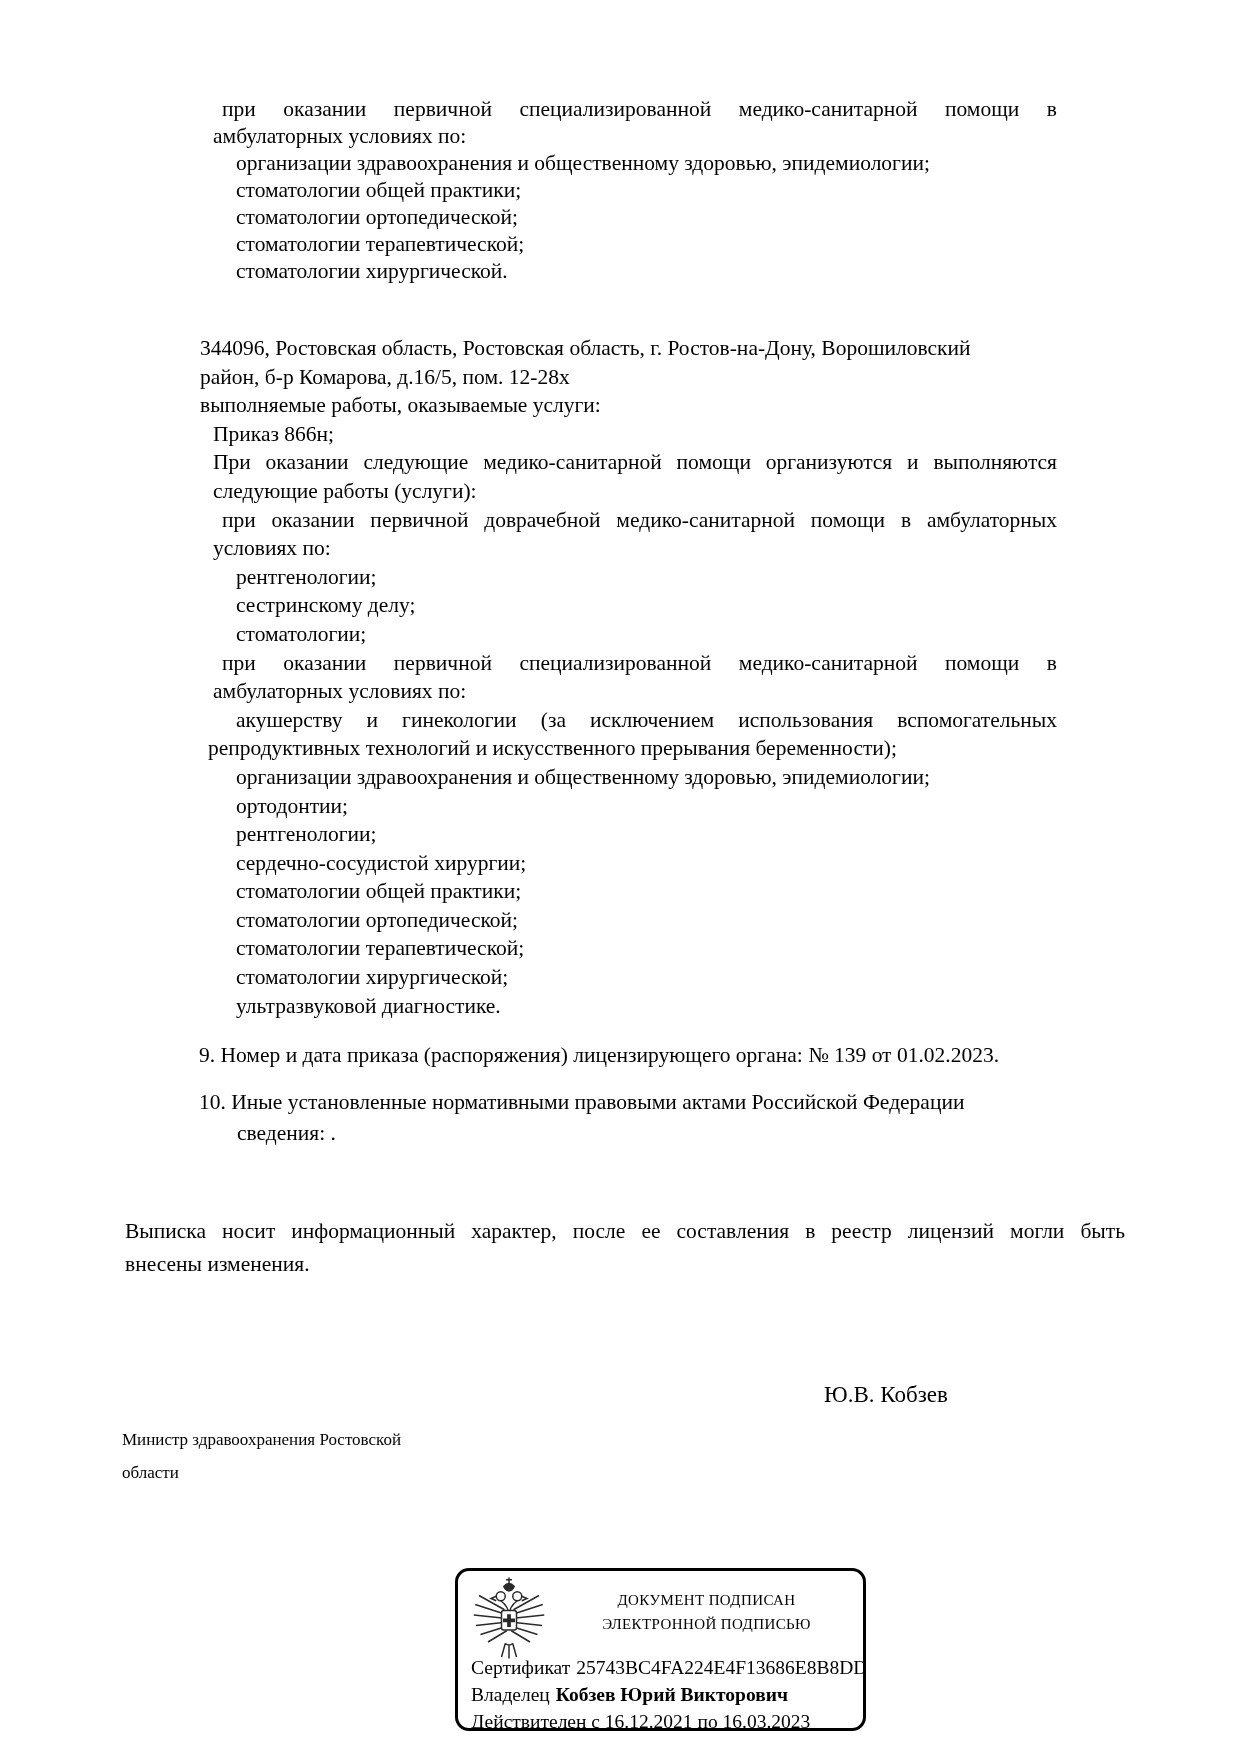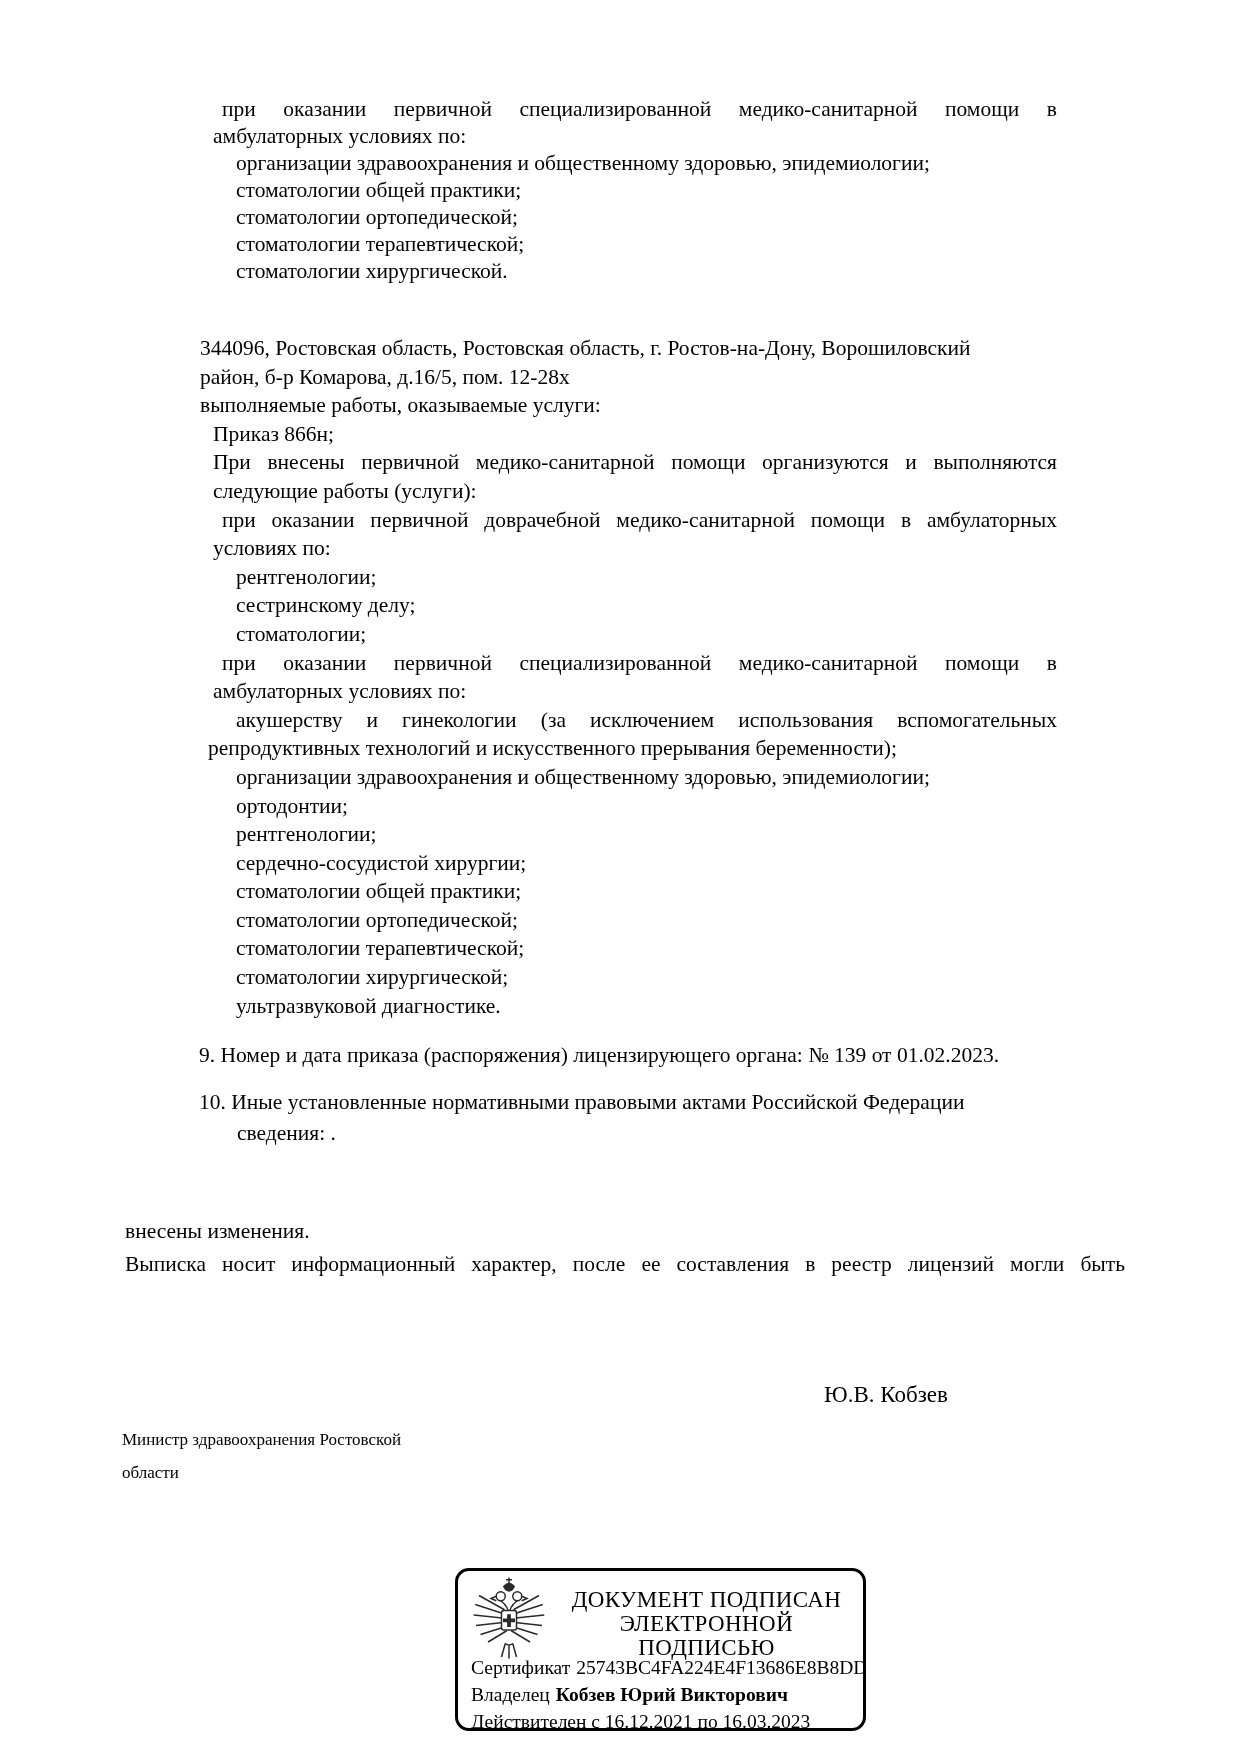--- a/index.html
+++ b/index.html
@@ -33,21 +33,21 @@
   .stamp {
     position:absolute; left:455px; top:1568px;
     width:411px; height:163px;
     border:3px solid #000; border-radius:14px;
     box-sizing:border-box; overflow:hidden;
     background:#fff;
   }
   .emblem { position:absolute; left:12px; top:5px; width:78px; height:90px; }
   .stamp-title {
     position:absolute; left:98px; right:6px; top:17px;
-    text-align:center; font-size:23px; line-height:24px; letter-spacing:.4px;
+    text-align:center; font-size:15px; line-height:24px; letter-spacing:.4px;
   }
   .stamp-rows {
     position:absolute; left:13px; top:83px;
     font-size:19.5px; line-height:27px; white-space:nowrap;
   }
   .stamp-rows .val { margin-left:6px; }
   .bold { font-weight:bold; }
 </style>
 </head>
 <body>
@@ -62,21 +62,21 @@
     <div class="line i2">стоматологии ортопедической;</div>
     <div class="line i2">стоматологии терапевтической;</div>
     <div class="line i2">стоматологии хирургической.</div>
   </div>
 
   <div class="block b2">
     <div class="line">344096, Ростовская область, Ростовская область, г. Ростов-на-Дону, Ворошиловский</div>
     <div class="line">район, б-р Комарова, д.16/5, пом. 12-28х</div>
     <div class="line">выполняемые работы, оказываемые услуги:</div>
     <div class="line i1">Приказ 866н;</div>
-    <div class="line j i1">При внесены первичной медико-санитарной помощи организуются и выполняются</div>
+    <div class="line j i1">При оказании следующие медико-санитарной помощи организуются и выполняются</div>
     <div class="line i1">следующие работы (услуги):</div>
     <div class="line j i1b">при оказании первичной доврачебной медико-санитарной помощи в амбулаторных</div>
     <div class="line i1">условиях по:</div>
     <div class="line i2">рентгенологии;</div>
     <div class="line i2">сестринскому делу;</div>
     <div class="line i2">стоматологии;</div>
     <div class="line j i1b">при оказании первичной специализированной медико-санитарной помощи в</div>
     <div class="line i1">амбулаторных условиях по:</div>
     <div class="line j i2">акушерству и гинекологии (за исключением использования вспомогательных</div>
     <div class="line i05">репродуктивных технологий и искусственного прерывания беременности);</div>
@@ -92,22 +92,22 @@
   </div>
 
   <div class="block item9">9. Номер и дата приказа (распоряжения) лицензирующего органа: № 139 от 01.02.2023.</div>
 
   <div class="block item10">
     <div class="line">10. Иные установленные нормативными правовыми актами Российской Федерации</div>
     <div class="line i10b">сведения: .</div>
   </div>
 
   <div class="block note">
+    <div class="line j">Выписка носит информационный характер, после ее составления в реестр лицензий могли быть</div>
     <div class="line">внесены изменения.</div>
-    <div class="line j">Выписка носит информационный характер, после ее составления в реестр лицензий могли быть</div>
   </div>
 
   <div class="block sig">
     <div class="line">Министр здравоохранения Ростовской</div>
     <div class="line">области</div>
   </div>
   <div class="block signame">Ю.В. Кобзев</div>
 
   <div class="stamp">
     <span class="emblem">

